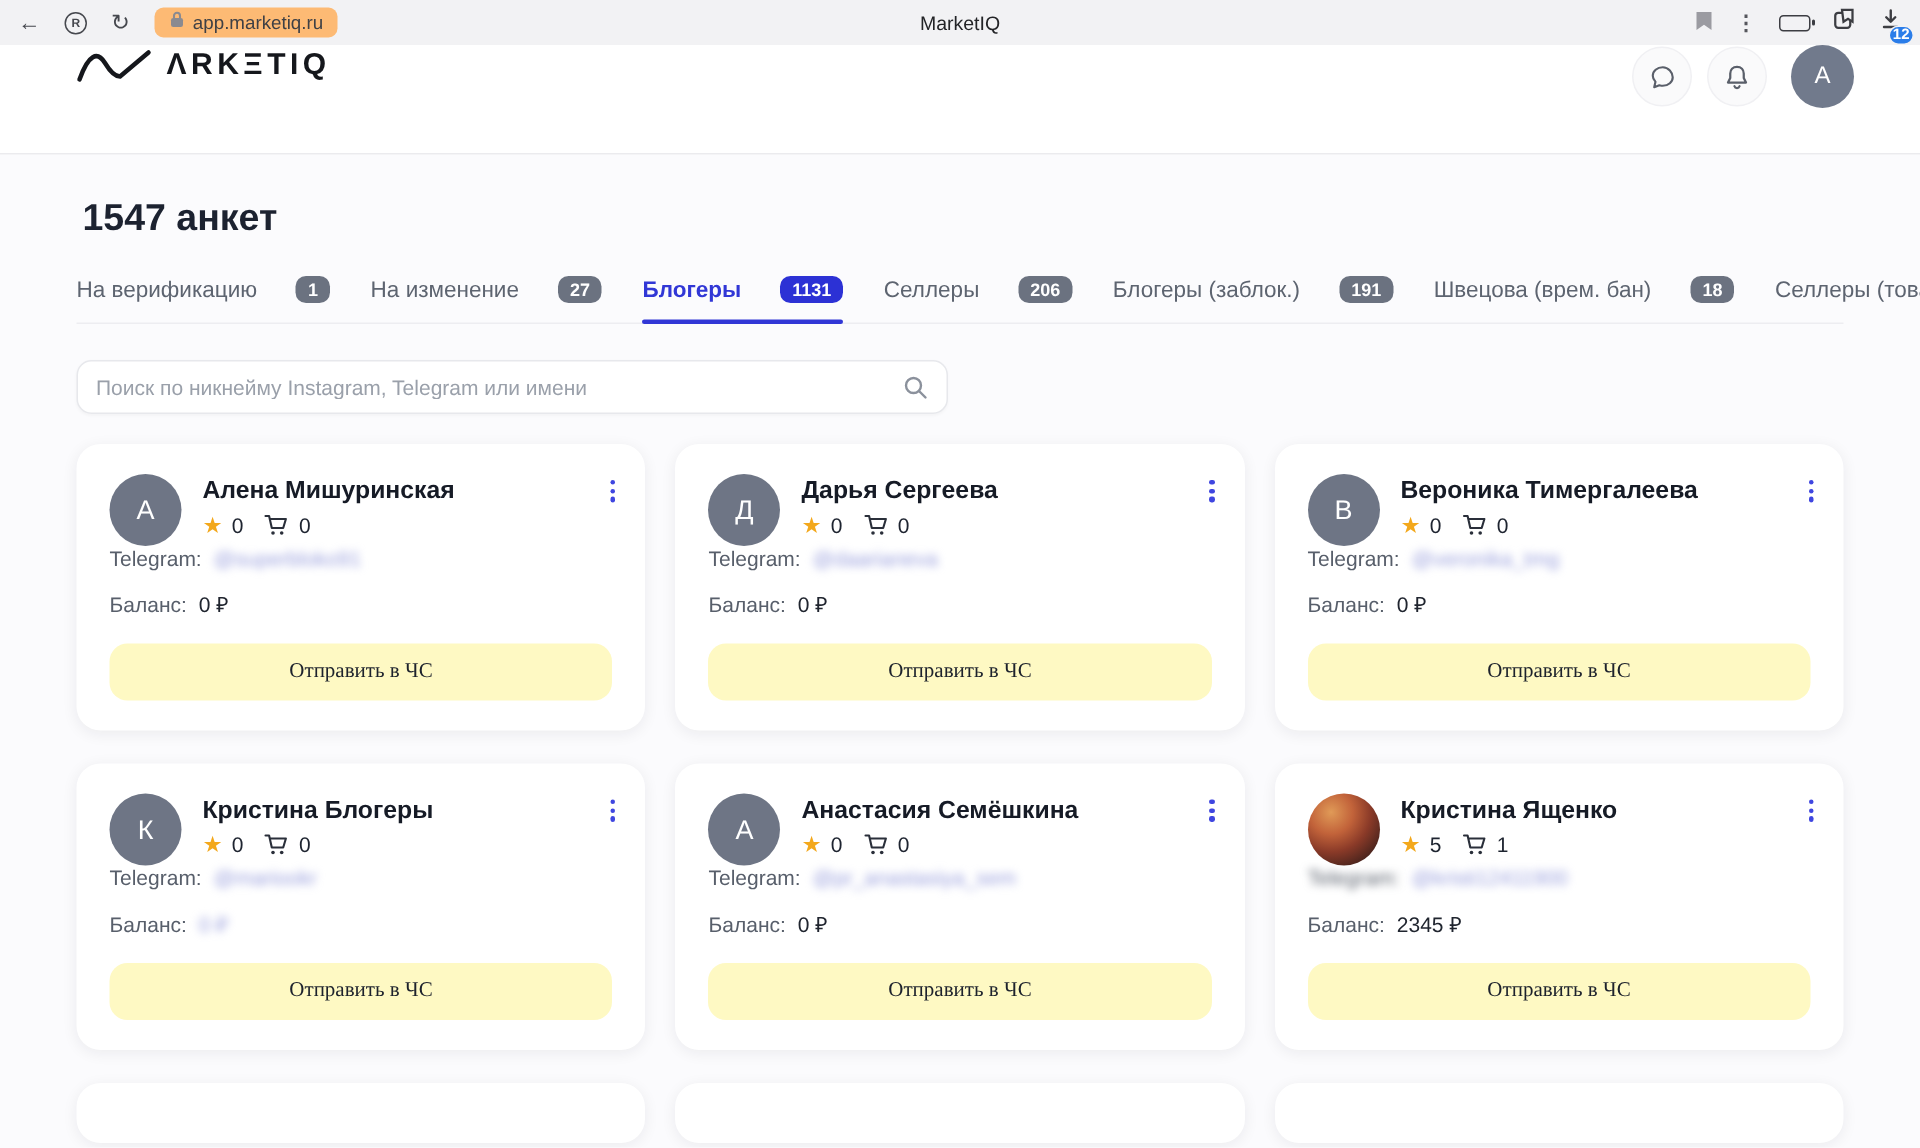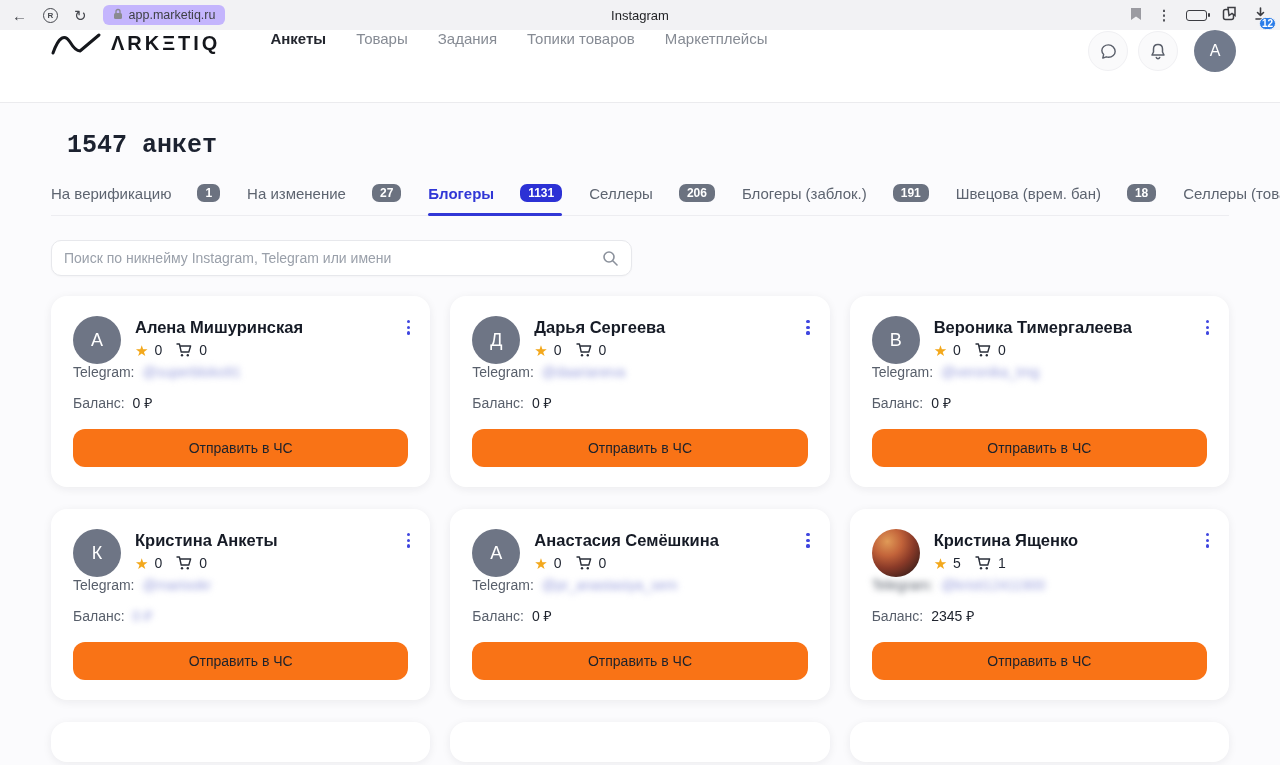--- a/index.html
+++ b/index.html
@@ -3,21 +3,21 @@
 <meta charset="utf-8">
 <style>
   * { box-sizing: border-box; margin: 0; padding: 0; }
   html, body { width: 1280px; height: 765px; overflow: hidden; }
   body { font-family: "Liberation Sans", sans-serif; background: #fbfbfd; }
 
   
   .browser-bar { position: relative; height: 30px; background: #f2f2f4; display: flex; align-items: center; padding: 0 12px; gap: 16px; }
   .b-icon { color: #46484e; font-size: 15px; line-height: 1; cursor: pointer; }
   .circle-icon { width: 15px; height: 15px; border: 1.6px solid #46484e; border-radius: 50%; display: flex; align-items: center; justify-content: center; font-size: 8px; font-weight: 700; color: #46484e; cursor: pointer; }
-  .url-pill { display: flex; align-items: center; gap: 6px; background: #c4b5fd; border-radius: 6px; height: 20px; padding: 0 10px; cursor: pointer; }
+  .url-pill { display: flex; align-items: center; gap: 6px; background: #fdba74; border-radius: 6px; height: 20px; padding: 0 10px; cursor: pointer; }
   .url-pill .lock { display: inline-block; }
   .url-text { font-size: 12.5px; color: #3e4045; }
   .tab-title { position: absolute; left: 50%; transform: translateX(-50%); font-size: 13px; color: #232427; }
   .bar-right { margin-left: auto; display: flex; align-items: center; gap: 15px; }
   .bookmark-flag { color: #9b9ba1; font-size: 13px; }
   .dots-v { color: #55565c; font-size: 14px; font-weight: 700; letter-spacing: 0; cursor: pointer; }
   .battery { position: relative; width: 21px; height: 11px; border: 1.5px solid #3c3d42; border-radius: 3px; padding: 1px; }
   .battery::after { content: ""; position: absolute; right: -4px; top: 2.5px; width: 2.5px; height: 4px; background: #3c3d42; border-radius: 1px; }
   .battery .charge { height: 100%; width: 55%; background: #e8a33d; border-radius: 1px; }
   .download-wrap { position: relative; cursor: pointer; }
@@ -29,21 +29,21 @@
   .logo-text { font-size: 20px; font-weight: 700; letter-spacing: 3px; color: #15171c; }
   .nav { display: flex; gap: 30px; margin-left: 50px; }
   .nav-item { font-size: 15px; color: #868b94; cursor: pointer; }
   .nav-item.active { color: #23262e; font-weight: 700; }
   .header-right { margin-left: auto; display: flex; align-items: center; gap: 10px; }
   .icon-circle { width: 40px; height: 40px; border-radius: 50%; background: #fafafb; border: 1px solid #f0f0f3; display: flex; align-items: center; justify-content: center; cursor: pointer; }
   .user-avatar { width: 42px; height: 42px; border-radius: 50%; background: #717a8c; color: #fff; font-size: 16px; font-weight: 500; display: flex; align-items: center; justify-content: center; margin-left: 6px; cursor: pointer; }
 
   
   .content { padding: 0 51px; }
-  .page-title { font-size: 25px; font-weight: 700; color: #1c2230; margin: 28px 16px 24px; font-family: Liberation Mono, monospace; }
+  .page-title { font-size: 25px; font-weight: 700; color: #1c2230; margin: 28px 4px 24px; }
 
   .tabs { display: flex; gap: 27px; align-items: flex-end; border-bottom: 1px solid #ededf1; }
   .tab { display: flex; align-items: center; gap: 26px; padding-bottom: 13px; font-size: 15px; color: #5d6470; cursor: pointer; position: relative; white-space: nowrap; }
   .tab-badge { background: #6b7280; color: #fff; font-size: 12px; font-weight: 700; padding: 3px 8px; border-radius: 7px; line-height: 1; }
   .tab-badge:empty { display: none; }
   .tab.active { color: #3137d6; font-weight: 700; align-items: center; }
   .tab.active .tab-badge { background: #2c31d5; }
   .tab.active::after { content: ""; position: absolute; left: 0; right: 0; bottom: -1px; height: 3px; border-radius: 3px; background: #3137d6; }
 
   .search-box { margin-top: 24px; width: 581px; height: 36px; background: #fff; border: 1px solid #e7e8ec; border-radius: 10px; display: flex; align-items: center; padding: 16px 12px; box-shadow: 0 1px 2px rgba(0,0,0,0.03); }
@@ -60,39 +60,39 @@
   .stats { display: flex; align-items: center; gap: 6px; margin-top: 5px; }
   .star { color: #f3a81c; font-size: 15px; line-height: 1; }
   .stat-num { font-size: 14px; color: #1e2430; font-weight: 500; }
   .cart-icon { margin-left: 8px; display: inline-flex; }
   .more-dots { position: absolute; top: 22px; right: 18px; display: flex; flex-direction: column; gap: 2.5px; cursor: pointer; padding: 2px; }
   .more-dots i { width: 3.2px; height: 3.2px; border-radius: 50%; background: #3f46e0; }
   .info-row { font-size: 14px; color: #585f6b; display: flex; align-items: center; }
   .info-row + .info-row { margin-top: 13px; }
   .info-val { margin-left: 8px; color: #20252f; font-weight: 500; }
   .blurred { filter: blur(3px); color: #9aa0dd; font-weight: 400; }
-  .bl-button { margin-top: 17px; width: 100%; height: 38px; background: #f97316; border: none; border-radius: 12px; font-size: 14px; color: #1d222c; font-family: Liberation Sans, sans-serif; cursor: pointer; }
+  .bl-button { margin-top: 17px; width: 100%; height: 38px; background: #fef9c3; border: none; border-radius: 12px; font-size: 14px; color: #1d222c; font-family: Liberation Serif, serif; cursor: pointer; }
 </style>
 </head>
 <body>
 
 <div class="browser-bar">
   <span class="b-icon">←</span>
   <span class="circle-icon">R</span>
   <span class="b-icon">↻</span>
   <div class="url-pill">
     <span class="lock">
       <svg width="10" height="12" viewBox="0 0 10 12">
           <rect x="1" y="5" width="8" height="6" rx="1.5" fill="#8a8a90"></rect>
           <path d="M3 5V3.5a2 2 0 0 1 4 0V5" fill="none" stroke="#8a8a90" stroke-width="1.4"></path>
         </svg>
     </span>
     <span class="url-text">app.marketiq.ru</span>
   </div>
-  <span class="tab-title">Instagram</span>
+  <span class="tab-title">MarketIQ</span>
   <div class="bar-right">
     <span class="bookmark-flag">
       <svg width="12" height="14" viewBox="0 0 12 14">
           <path d="M1 1h10v12l-5-3.5L1 13z" fill="#9b9ba1"></path>
         </svg>
     </span>
     <span class="dots-v">⋮</span>
     <span class="battery"><span class="charge"></span></span>
     <span>
       <svg width="16" height="15" viewBox="0 0 16 15">
@@ -110,27 +110,20 @@
   </div>
 </div>
 
 <div class="app-header">
   <div class="logo">
     <svg width="52" height="26" viewBox="0 0 52 26">
       <path d="M2 23 C 8 6, 14 4, 19 12 C 22 17, 25 21, 29 21 L 48 5" fill="none" stroke="#15171c" stroke-width="3" stroke-linecap="round" stroke-linejoin="round"></path>
     </svg>
     <span class="logo-text">ΛRKΞTIQ</span>
   </div>
-  <nav class="nav">
-    <span class="nav-item active">Анкеты</span>
-    <span class="nav-item">Товары</span>
-    <span class="nav-item">Задания</span>
-    <span class="nav-item">Топики товаров</span>
-    <span class="nav-item">Маркетплейсы</span>
-  </nav>
   <div class="header-right">
     <span class="icon-circle">
       <svg width="19" height="19" viewBox="0 0 20 20">
           <path d="M10 3c-4 0-7 2.7-7 6 0 1.6.7 3 1.9 4.1L4 17l3.6-1.4c.8.2 1.6.4 2.4.4 4 0 7-2.7 7-6s-3-7-7-7z" fill="none" stroke="#5a5f6a" stroke-width="1.5" stroke-linejoin="round"></path>
         </svg>
     </span>
     <span class="icon-circle">
       <svg width="18" height="19" viewBox="0 0 18 19">
           <path d="M9 2.5c-2.8 0-4.5 2-4.5 4.5v3L3 13h12l-1.5-3v-3C13.5 4.5 11.8 2.5 9 2.5z" fill="none" stroke="#5a5f6a" stroke-width="1.5" stroke-linejoin="round"></path>
           <path d="M7.3 15.5a1.8 1.8 0 0 0 3.4 0" fill="none" stroke="#5a5f6a" stroke-width="1.5" stroke-linecap="round"></path>
@@ -291,21 +284,21 @@
 
     <div class="card">
       <div class="more-dots">
           <i></i>
           <i></i>
           <i></i>
         </div>
       <div class="card-head">
         <div class="avatar">К</div>
         <div class="head-info">
-          <div class="card-name">Кристина Анкеты</div>
+          <div class="card-name">Кристина Блогеры</div>
           <div class="stats">
             <span class="star">★</span>
             <span class="stat-num">0</span>
             <span class="cart-icon">
                 <svg width="17" height="16" viewBox="0 0 17 16">
                   <path d="M1 2h2.4l1.8 8h7.6l1.8-6H4" fill="none" stroke="#2a2f3a" stroke-width="1.4" stroke-linecap="round" stroke-linejoin="round"></path>
                   <circle cx="6" cy="13.3" r="1.2" fill="#2a2f3a"></circle>
                   <circle cx="11.8" cy="13.3" r="1.2" fill="#2a2f3a"></circle>
                 </svg>
               </span>

